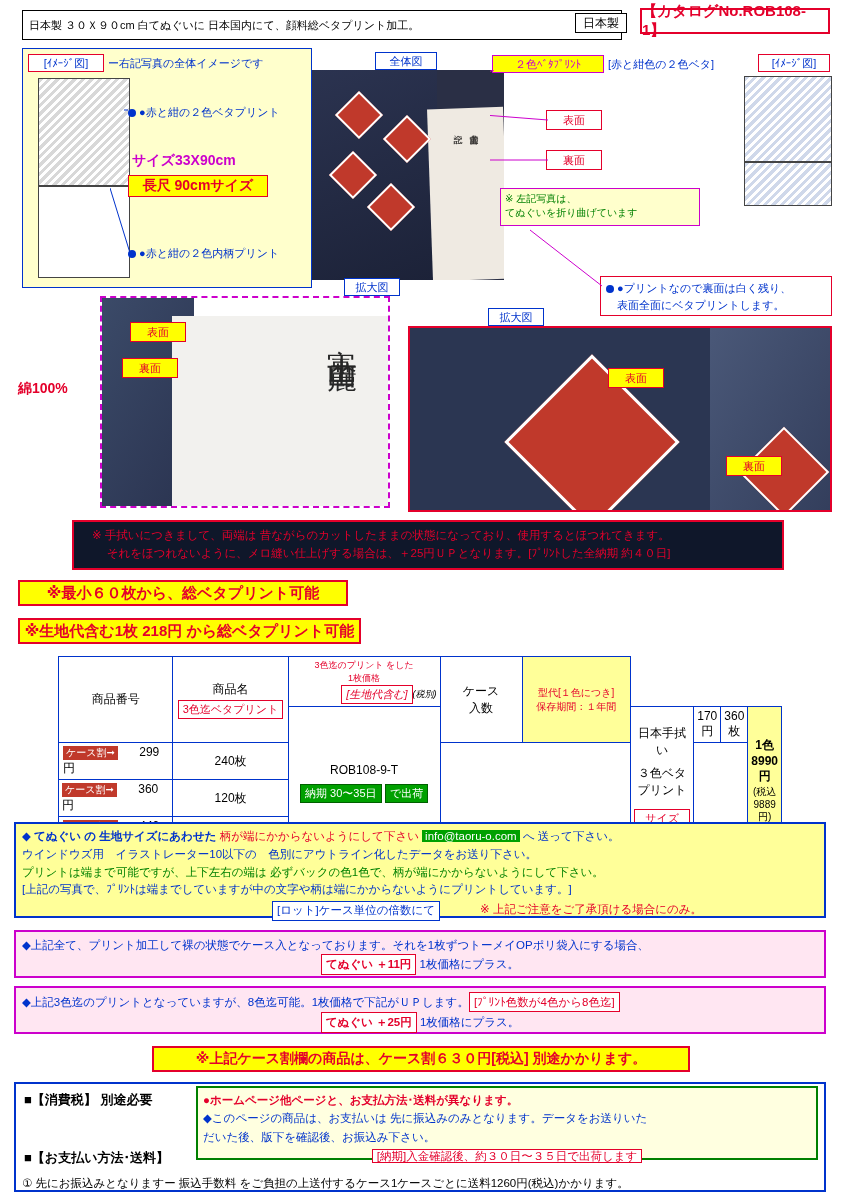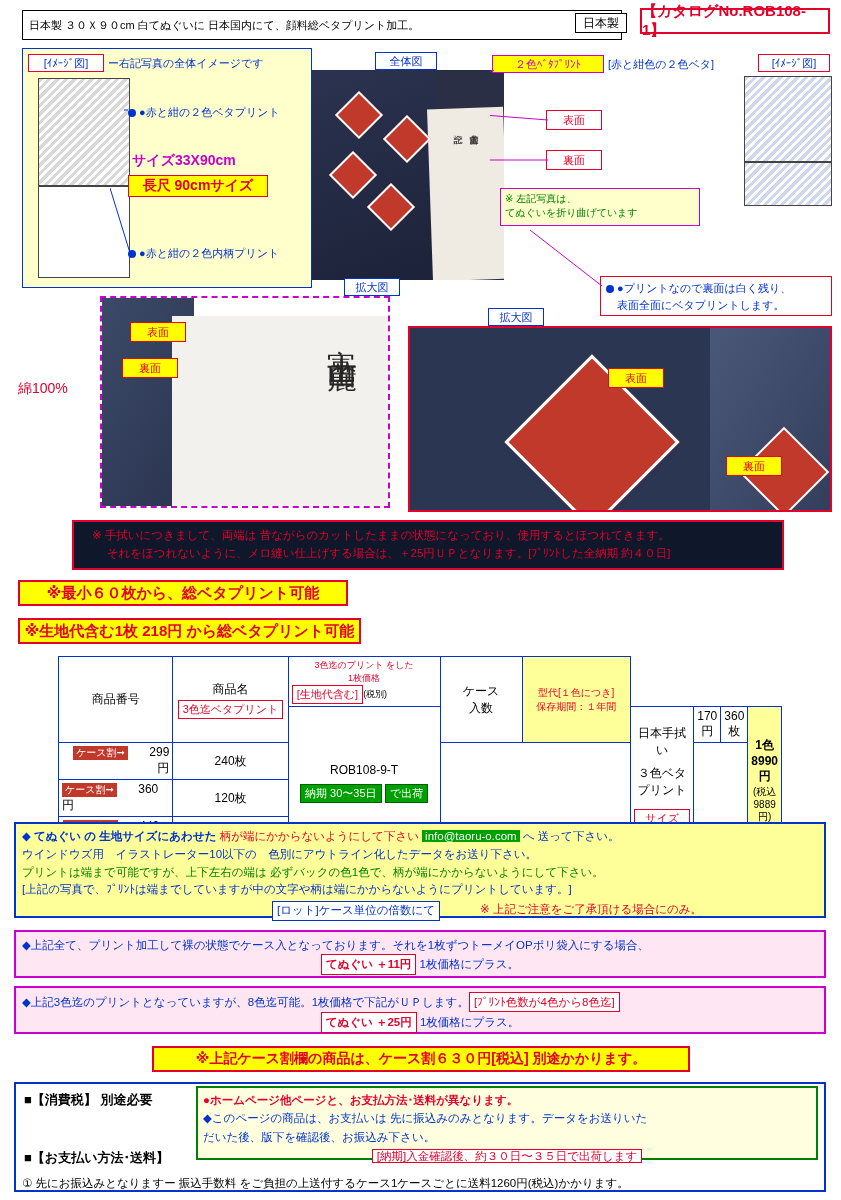--- a/index.html
+++ b/index.html
@@ -88,21 +88,21 @@
 
   #z2-tag{left:488px;top:308px;width:56px;height:18px;border:1px solid #0033cc;background:#fff;color:#0033cc;
           font-size:11px;display:flex;align-items:center;justify-content:center;}
   #zoom2{left:408px;top:326px;width:424px;height:186px;border:2px solid #e4002b;background:#2b3652;overflow:hidden;}
   #zoom2 .denimr{position:absolute;right:0;top:0;width:120px;height:186px;background:linear-gradient(120deg,#4a5878,#333e5c);}
   #zoom2 .bigdia{position:absolute;left:120px;top:52px;width:118px;height:118px;background:#c0392b;transform:rotate(45deg);border:3px solid #fff;}
   #zoom2 .smdia{position:absolute;right:14px;top:112px;width:60px;height:60px;background:#c0392b;transform:rotate(45deg);border:2px solid #fff;}
   #z2-omote{left:608px;top:368px;width:56px;height:20px;}
   #z2-ura{left:726px;top:456px;width:56px;height:20px;}
 
-  #cotton{left:18px;top:380px;width:76px;height:18px;color:#e4002b;font-size:14px;font-weight:normal;}
+  #cotton{left:18px;top:380px;width:76px;height:18px;color:#e4002b;font-size:14px;font-weight:bold;}
 
   
   #warn{left:72px;top:520px;width:712px;height:50px;border:2px solid #e4002b;background:#0f172a;color:#e4002b;
         font-size:11.5px;padding:5px 18px;line-height:1.55;}
 
   #min60{left:18px;top:580px;width:330px;height:26px;border:2px solid #e4002b;background:#ffff00;color:#e4002b;
          font-weight:bold;font-size:15px;display:flex;align-items:center;justify-content:center;}
   #price218{left:18px;top:618px;width:343px;height:26px;border:2px solid #e4002b;background:#ffff00;color:#e4002b;
             font-weight:bold;font-size:15px;display:flex;align-items:center;justify-content:center;}
 
@@ -275,21 +275,21 @@
     <td rowspan="2" style="width:140px;">
       <div>商品番号</div>
     </td>
     <td rowspan="2" style="width:150px;">
       <div>商品名</div>
       <div class="tagbox" style="margin-top:2px;">3色迄ベタプリント</div>
     </td>
     <td style="width:190px;">
       <div class="hdr-c tiny">3色迄のプリント をした</div>
       <div class="hdr-c tiny">1枚価格</div>
-      <div style="display:flex;justify-content:flex-start;align-items:center;">
+      <div style="display:flex;justify-content:flex-end;align-items:center;font-style:italic;">
         <span class="tagbox">[生地代含む]</span>
         <span class="tiny">(税別)</span>
       </div>
     </td>
     <td rowspan="2" style="width:105px;">
       <div>ケース</div>
       <div>入数</div>
     </td>
     <td rowspan="2" style="width:140px;" class="yellowcell">
       <div class="hdr-c sm">型代[１色につき]</div>
@@ -309,21 +309,21 @@
       <div class="tagbox" style="margin-top:10px;">サイズ33X90cm</div>
     </td>
     <td>170 円</td>
     <td>360枚</td>
     <td rowspan="4" class="yellowcell">
       <div class="b">1色　8990 円</div>
       <div class="sm">(税込9889円)</div>
     </td>
   </tr>
   <tr>
-    <td style="text-align:right;padding-left:4px;">
+    <td style="text-align:left;padding-left:4px;">
       <span class="caseaku">ケース割➞</span>
       <span style="margin-left:18px;">299 円</span>
     </td>
     <td>240枚</td>
   </tr>
   <tr>
     <td style="text-align:left;">
       <span class="caseaku">ケース割➞</span>
       <span style="margin-left:18px;">360 円</span>
     </td>

